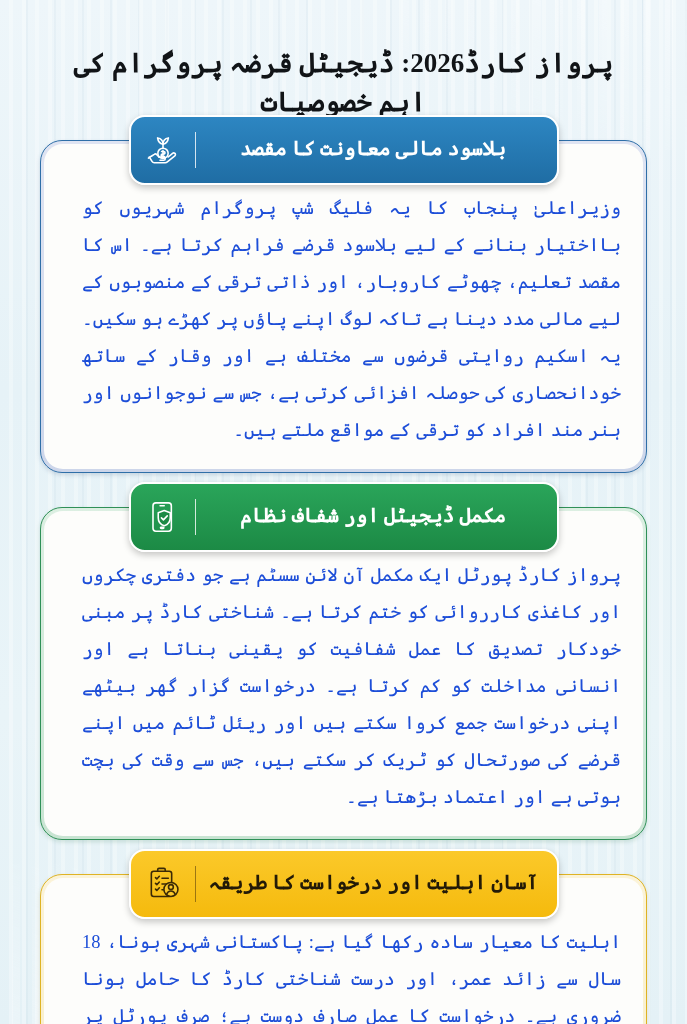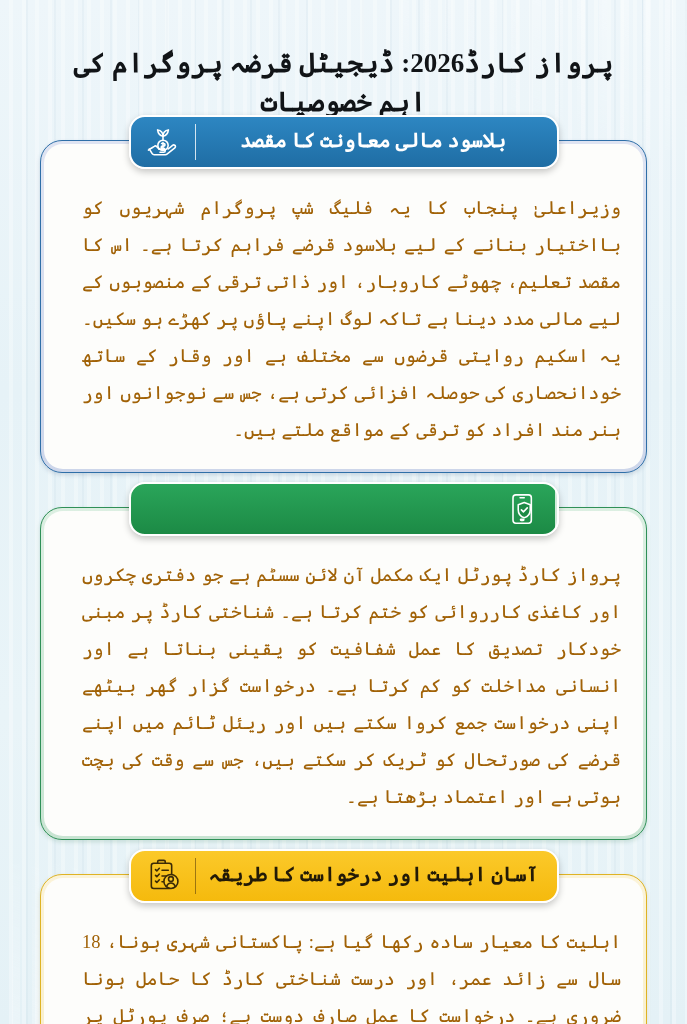--- a/index.html
+++ b/index.html
@@ -116,21 +116,21 @@
   .card.green  { border: 1.6px solid #2f9057; background: linear-gradient(180deg,#dcefe2,#c8e4d2); box-shadow: 0 2px 4px rgba(50,120,80,.18); }
   .card.yellow { border: 1.6px solid #dfb324; background: linear-gradient(180deg,#fbf3d8,#f6ecc4); box-shadow: 0 2px 4px rgba(160,130,30,.18); }
 
   
   .pill {
     position: absolute;
     top: -26px;
     right: 50%;
     transform: translateX(50%);
     width: 430px;
-    height: 54px;
+    height: 70px;
     border-radius: 16px;
     display: flex;
     flex-direction: row;
     align-items: center;
     box-shadow: 0 3px 7px rgba(0,0,0,.22);
     border: 2.5px solid #ffffff;
   }
   .pill.blue   { background: linear-gradient(180deg,#2d86c2 0%,#1f6da4 100%); }
   .pill.green  { background: linear-gradient(180deg,#2aa55a 0%,#1c8a45 100%); }
   .pill.yellow { background: linear-gradient(180deg,#fbc92a 0%,#f5ba0d 100%); }
@@ -162,21 +162,21 @@
     display: flex;
     align-items: center;
     justify-content: center;
   }
   .pill-icon svg { display: block; }
 
   
   .card-body {
     font-size: 18.5px;
     line-height: 2.0;
-    color: #a16207;
+    color: #1d4ed8;
     text-align: justify;
     text-align-last: right;
     direction: rtl;
     word-spacing: .5px;
     margin-left: 16px;
   }
 </style>
 </head>
 <body>
 
@@ -207,20 +207,21 @@
         </svg>
       </div>
     </div>
     <div class="card-inner">
       <p class="card-body">وزیراعلیٰ پنجاب کا یہ فلیگ شپ پروگرام شہریوں کو بااختیار بنانے کے لیے بلاسود قرضے فراہم کرتا ہے۔ اس کا مقصد تعلیم، چھوٹے کاروبار، اور ذاتی ترقی کے منصوبوں کے لیے مالی مدد دینا ہے تاکہ لوگ اپنے پاؤں پر کھڑے ہو سکیں۔ یہ اسکیم روایتی قرضوں سے مختلف ہے اور وقار کے ساتھ خودانحصاری کی حوصلہ افزائی کرتی ہے، جس سے نوجوانوں اور ہنر مند افراد کو ترقی کے مواقع ملتے ہیں۔</p>
     </div>
   </section>
 
   <section class="card green">
     <div class="pill green">
+      <div class="pill-title">مکمل ڈیجیٹل اور شفاف نظام</div>
       <div class="pill-sep"></div>
       <div class="pill-icon">
         <svg width="40" height="40" viewBox="0 0 48 48" fill="none" stroke="#ffffff" stroke-width="1.9" stroke-linecap="round" stroke-linejoin="round">
           <rect x="12" y="7" width="22" height="34" rx="3.4"></rect>
           <path d="M20.5 10.5h5"></path>
           <rect x="21" y="36.2" width="4" height="1.6" rx=".8"></rect>
           <path d="M25.5 16.2l7.2 2.6v6.1c0 4.4-2.9 8.3-7.2 9.6-4.3-1.3-7.2-5.2-7.2-9.6v-6.1l7.2-2.6z" fill="#1c8a45"></path>
           <path d="M22.1 25.1l2.4 2.4 4.6-4.8"></path>
         </svg>
       </div>

